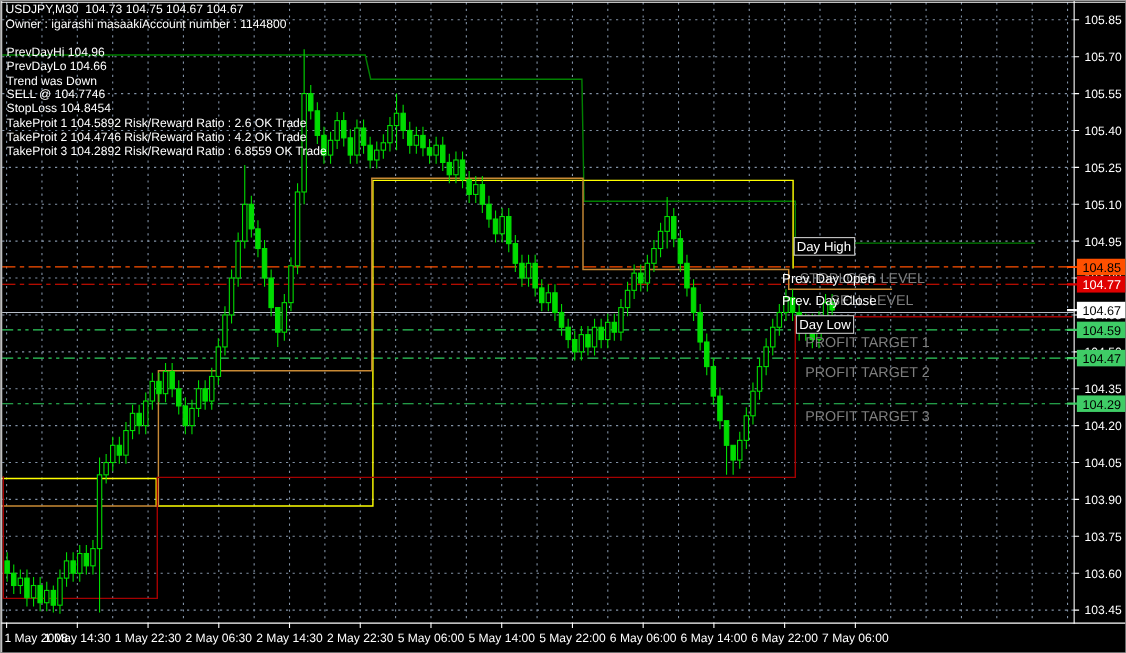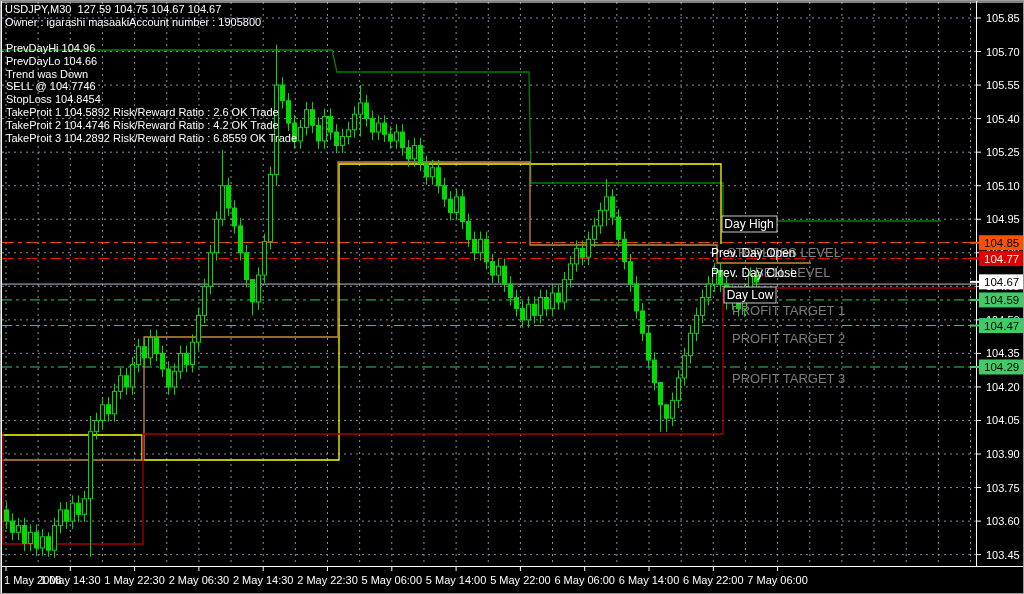--- a/index.html
+++ b/index.html
@@ -430,16 +430,16 @@
         <line x1="583.6999999999999" y1="565" x2="583.6999999999999" y2="570" stroke="#FFFFFF"></line>
         <text x="583.6999999999999" y="583" fill="#FFFFFF" font-size="11" font-family="&quot;Liberation Sans&quot;, sans-serif" text-anchor="middle">6 May 06:00</text>
         <line x1="648" y1="565" x2="648" y2="570" stroke="#FFFFFF"></line>
         <text x="648" y="583" fill="#FFFFFF" font-size="11" font-family="&quot;Liberation Sans&quot;, sans-serif" text-anchor="middle">6 May 14:00</text>
         <line x1="712.3" y1="565" x2="712.3" y2="570" stroke="#FFFFFF"></line>
         <text x="712.3" y="583" fill="#FFFFFF" font-size="11" font-family="&quot;Liberation Sans&quot;, sans-serif" text-anchor="middle">6 May 22:00</text>
         <line x1="776.5999999999999" y1="565" x2="776.5999999999999" y2="570" stroke="#FFFFFF"></line>
         <text x="776.5999999999999" y="583" fill="#FFFFFF" font-size="11" font-family="&quot;Liberation Sans&quot;, sans-serif" text-anchor="middle">7 May 06:00</text>
       </g>
     </svg>
-  <div class="ovl" id="title-line">USDJPY,M30  127.59 104.75 104.67 104.67</div>
-  <div class="ovl" id="owner-line">Owner : igarashi masaakiAccount number : 1905800</div>
+  <div class="ovl" id="title-line">USDJPY,M30  104.73 104.75 104.67 104.67</div>
+  <div class="ovl" id="owner-line">Owner : igarashi masaakiAccount number : 1144800</div>
   <div class="ovl" id="info-block"><div class="info-line">PrevDayHi 104.96</div><div class="info-line">PrevDayLo 104.66</div><div class="info-line">Trend was Down</div><div class="info-line">SELL @ 104.7746</div><div class="info-line">StopLoss 104.8454</div><div class="info-line">TakeProit 1 104.5892 Risk/Reward Ratio : 2.6 OK Trade</div><div class="info-line">TakeProit 2 104.4746 Risk/Reward Ratio : 4.2 OK Trade</div><div class="info-line">TakeProit 3 104.2892 Risk/Reward Ratio : 6.8559 OK Trade</div></div>
 </div>
 
 </body></html>

